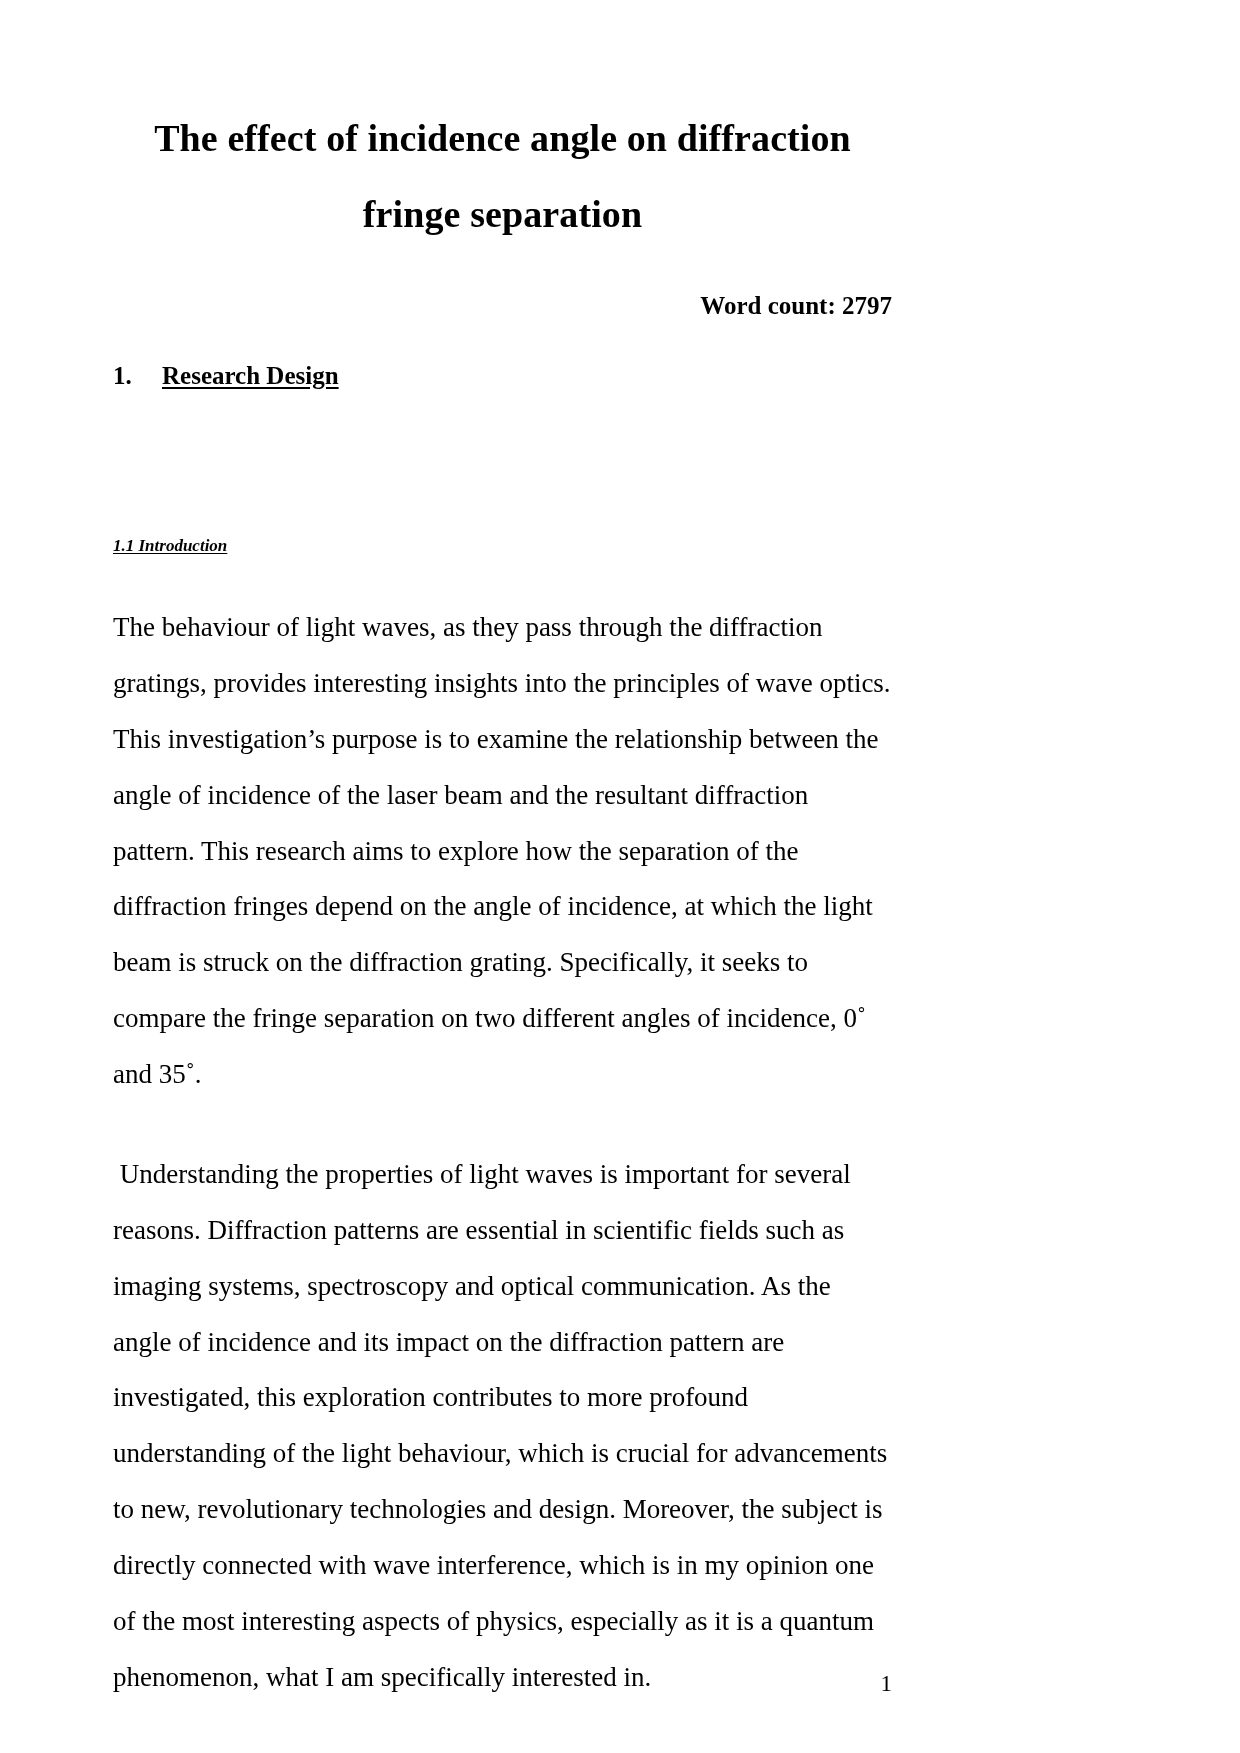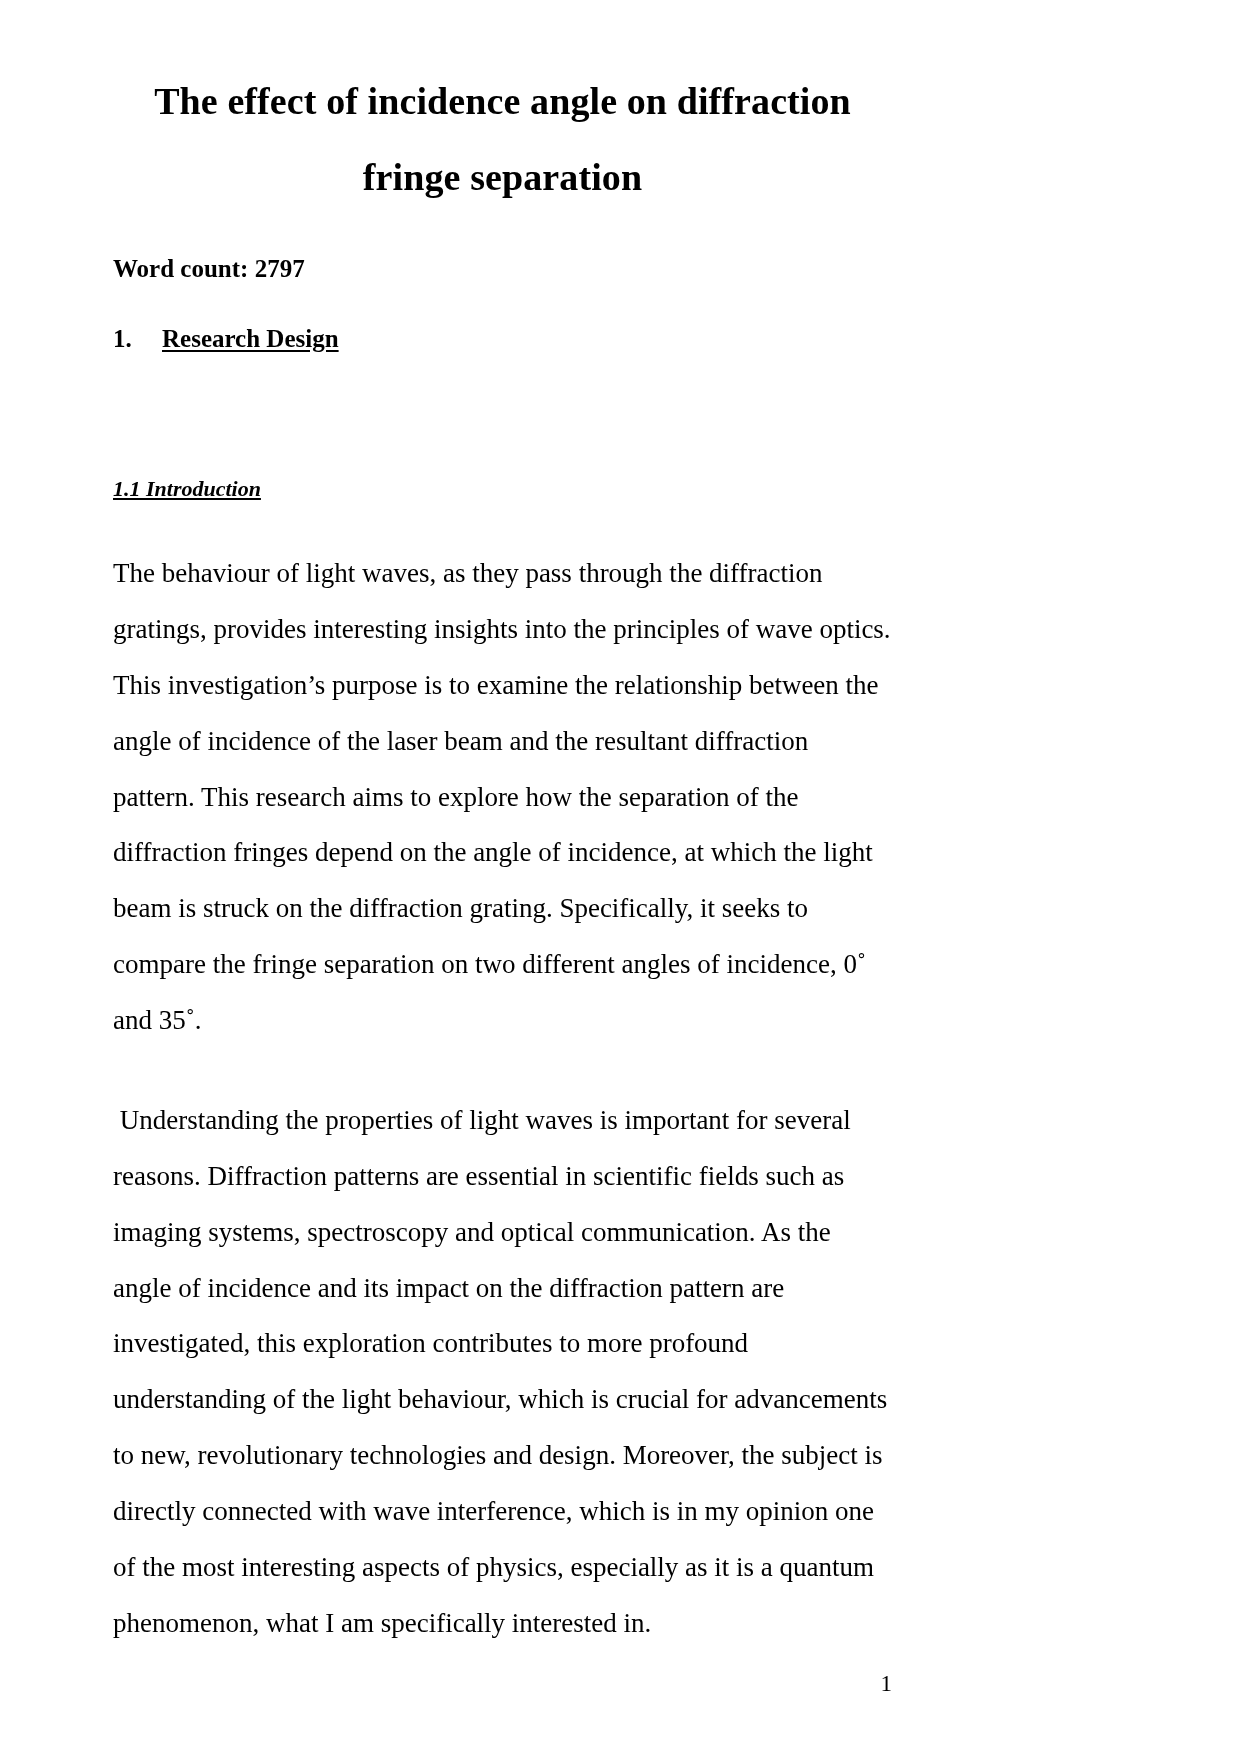--- a/index.html
+++ b/index.html
@@ -6,38 +6,38 @@
     margin: 0;
     padding: 0;
     background: #ffffff;
   }
   .page {
     position: relative;
     width: 1012px;
     height: 1753px;
     background: #ffffff;
     box-sizing: border-box;
-    padding: 63px 120px 60px 113px;
+    padding: 100px 120px 60px 113px;
     font-family: "Liberation Serif", "DejaVu Serif", serif;
     color: #000000;
     overflow: hidden;
   }
   .doc-title {
     font-size: 38px;
     font-weight: bold;
     text-align: center;
     line-height: 2.0;
     margin: 0;
     padding: 0 40px;
     letter-spacing: 0.1px;
   }
   .word-count {
     font-size: 25px;
     font-weight: bold;
-    text-align: left;
+    text-align: right;
     margin-top: 40px;
     margin-bottom: 12px;
   }
   .section-heading {
     font-size: 25px;
     font-weight: bold;
     margin-top: 42px;
     margin-bottom: 0;
     display: flex;
     align-items: baseline;
@@ -45,26 +45,26 @@
   .section-num {
     display: inline-block;
     width: 49px;
     flex: 0 0 auto;
   }
   .section-title {
     text-decoration: underline;
     text-underline-offset: 3px;
   }
   .sub-heading {
-    font-size: 22px;
+    font-size: 17px;
     font-weight: bold;
     font-style: italic;
     text-decoration: underline;
     text-underline-offset: 2px;
-    margin-top: 41px;
+    margin-top: 64px;
     margin-bottom: 0;
     display: inline-block;
   }
   .sub-heading-wrap {
     margin-top: 82px;
   }
   .sub-heading-wrap.tight {
     margin-top: 74px;
   }
   .body-par {

